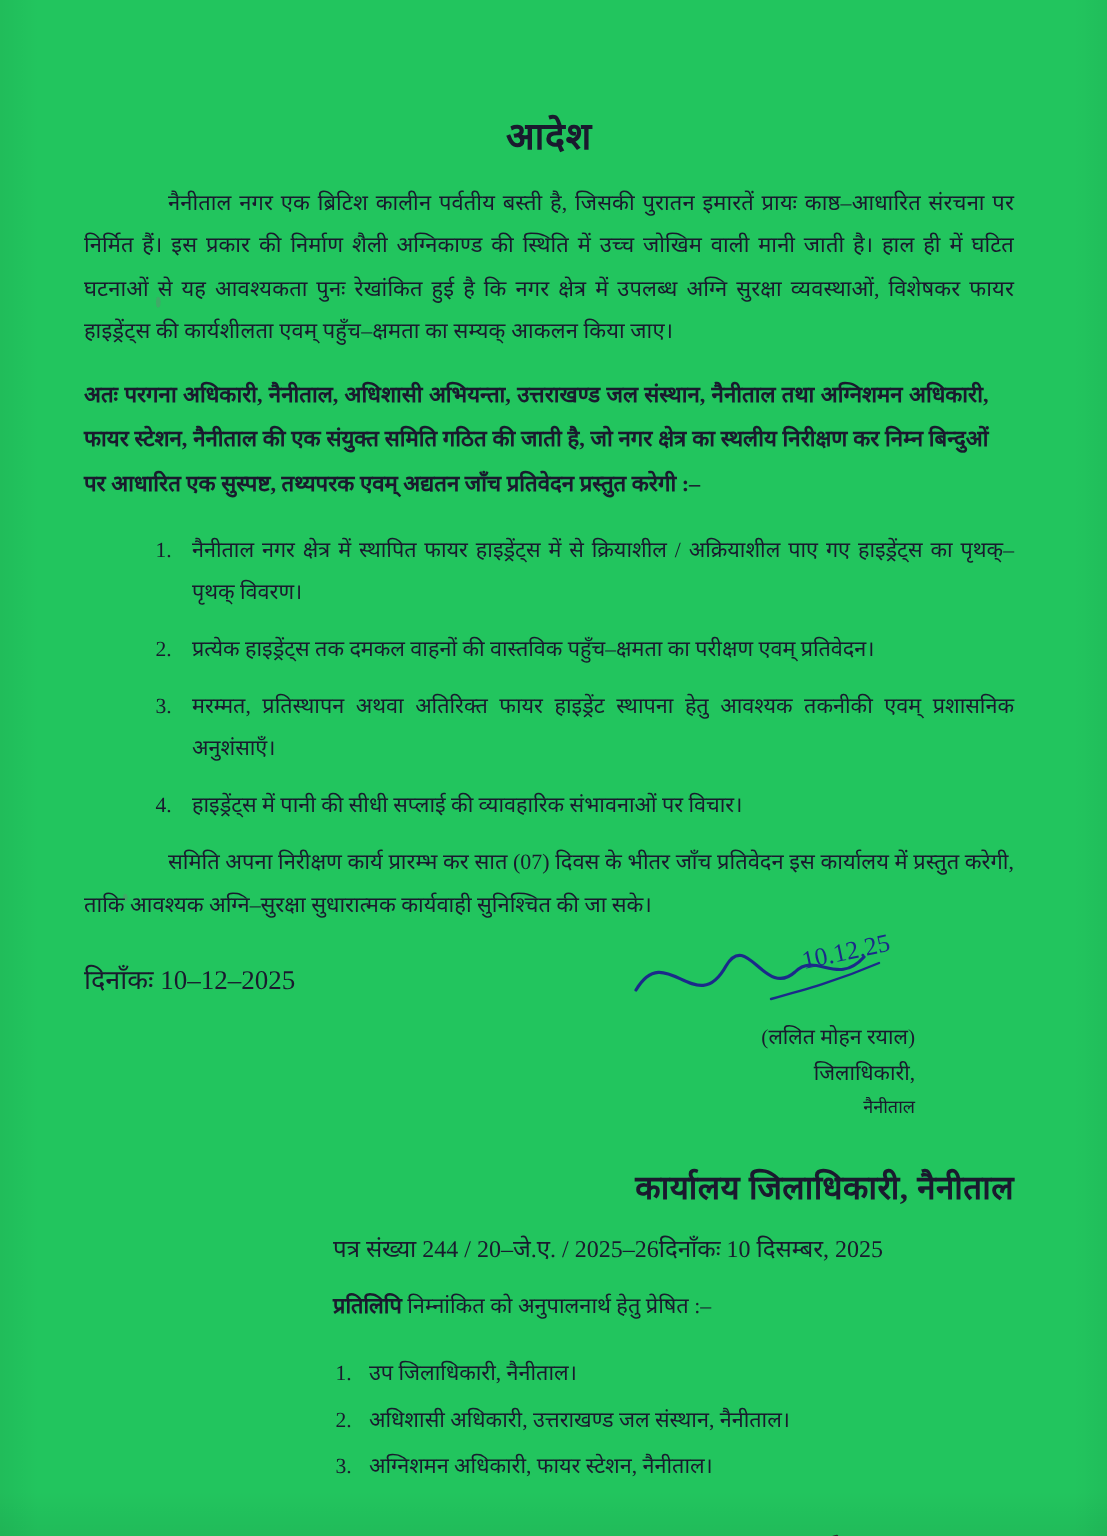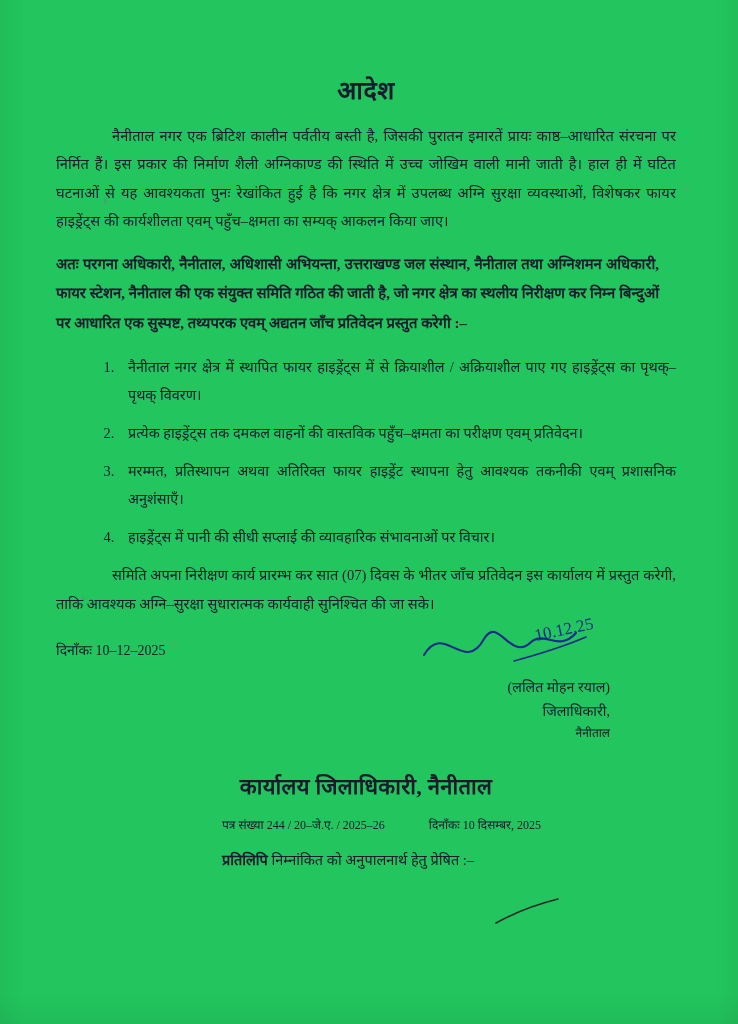--- a/index.html
+++ b/index.html
@@ -99,21 +99,21 @@
   p.closing {
     margin: 10px 0 0 0;
     font-size: 14.6px;
     line-height: 1.95;
     text-align: justify;
     text-indent: 56px;
   }
 
   .date-line {
     margin: 22px 0 0 0;
-    font-size: 14px;
+    font-size: 18px;
   }
 
   
   .sign-block {
     position: relative;
     margin-top: -34px;
     text-align: right;
     padding-right: 66px;
   }
   .sign-scribble {
@@ -134,32 +134,31 @@
   .sign-role {
     font-size: 14.2px;
     line-height: 1.7;
   }
   .sign-place {
     font-size: 12px;
     line-height: 1.7;
   }
 
   .office-title {
-    text-align: center;
+    text-align: right;
     font-size: 22px;
     font-weight: bold;
     margin: 26px 0 16px 0;
     letter-spacing: 0.3px;
   }
 
   .ref-row {
     display: flex;
     justify-content: flex-start;
-    gap: 44px;
-    font-size: 12px;
+    font-size: 16px;
     padding-left: 166px;
     margin-bottom: 16px;
     align-items: flex-end;
   }
 
   .copy-line {
     font-size: 14.5px;
     padding-left: 166px;
     margin-bottom: 21px;
   }
@@ -257,20 +256,25 @@
         <span>दिनाँकः</span>
         <span>10 दिसम्बर, 2025</span>
       </div>
     </div>
 
     <div class="copy-line">
       <span class="copy-label">प्रतिलिपि</span>
       <span>निम्नांकित को अनुपालनार्थ हेतु प्रेषित :–</span>
     </div>
 
+    <ol class="copy-list">
+      <li>उप जिलाधिकारी, नैनीताल।</li>
+      <li>अधिशासी अधिकारी, उत्तराखण्ड जल संस्थान, नैनीताल।</li>
+      <li>अग्निशमन अधिकारी, फायर स्टेशन, नैनीताल।</li>
+    </ol>
 
     <div class="footer-sign">
       <span class="stroke">
         <svg width="80" height="30" viewBox="0 0 80 30" fill="none" xmlns="http://www.w3.org/2000/svg">
           <path d="M6 26 C 24 16, 44 8, 68 2" stroke="#2b2b2b" stroke-width="1.6" fill="none" stroke-linecap="round"></path>
         </svg>
       </span>
 
     </div>
 

